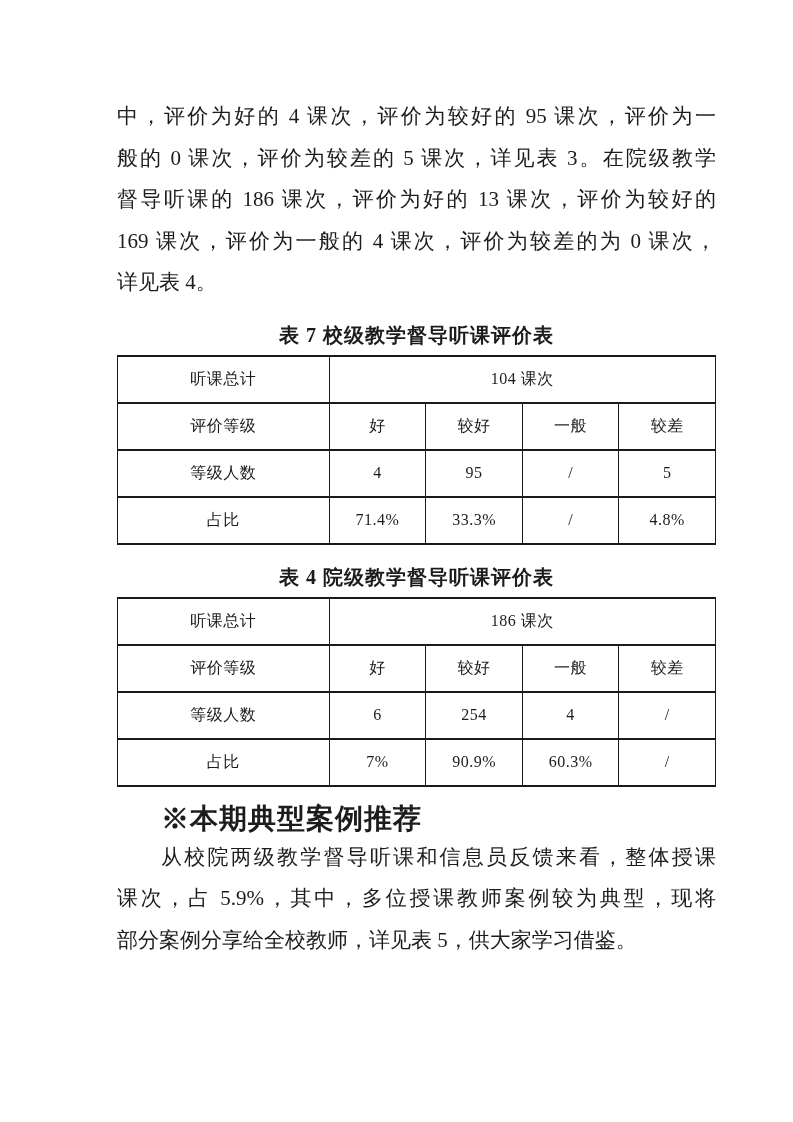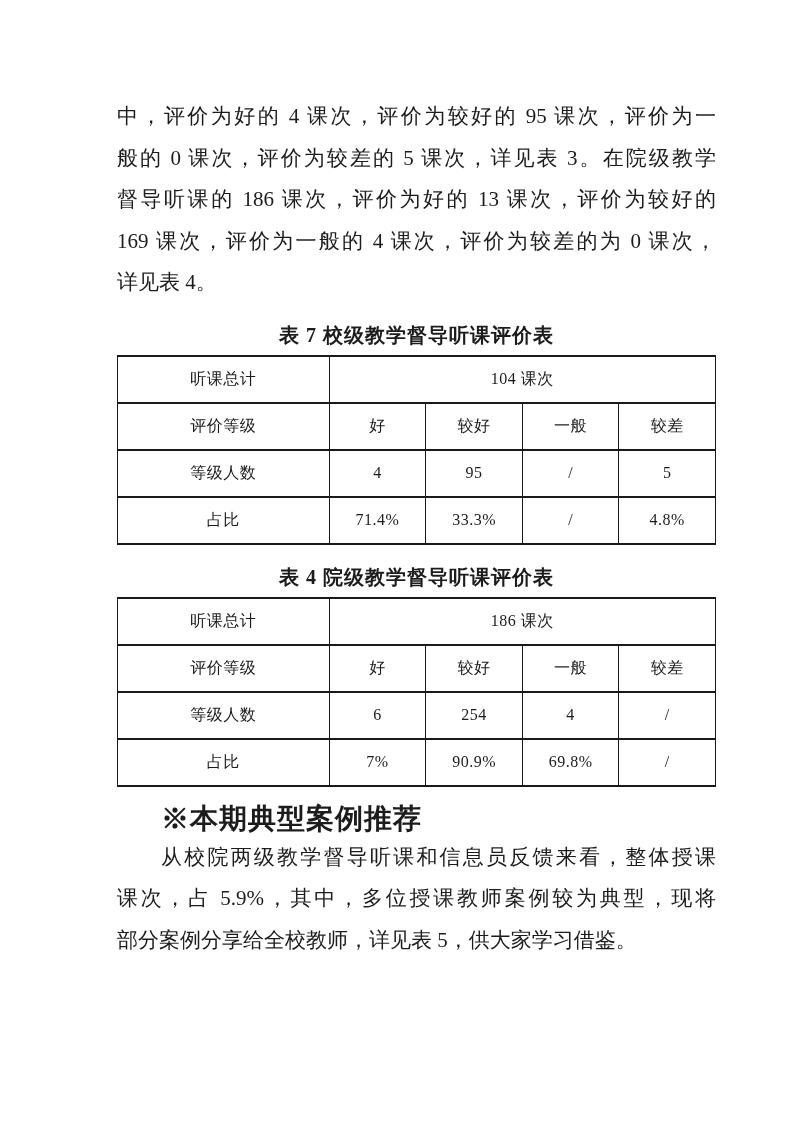--- a/index.html
+++ b/index.html
@@ -134,21 +134,21 @@
         <td>等级人数</td>
         <td>6</td>
         <td>254</td>
         <td>4</td>
         <td>/</td>
       </tr>
       <tr>
         <td>占比</td>
         <td>7%</td>
         <td>90.9%</td>
-        <td>69.8%</td>
+        <td>60.3%</td>
         <td>/</td>
       </tr>
     </tbody>
   </table>
 
   <h2 class="section-heading">※本期典型案例推荐</h2>
 
   <div class="para para2">
     <div class="line just indent">从校院两级教学督导听课和信息员反馈来看，整体授课</div>
     <div class="line just">课次，占 5.9%，其中，多位授课教师案例较为典型，现将</div>

